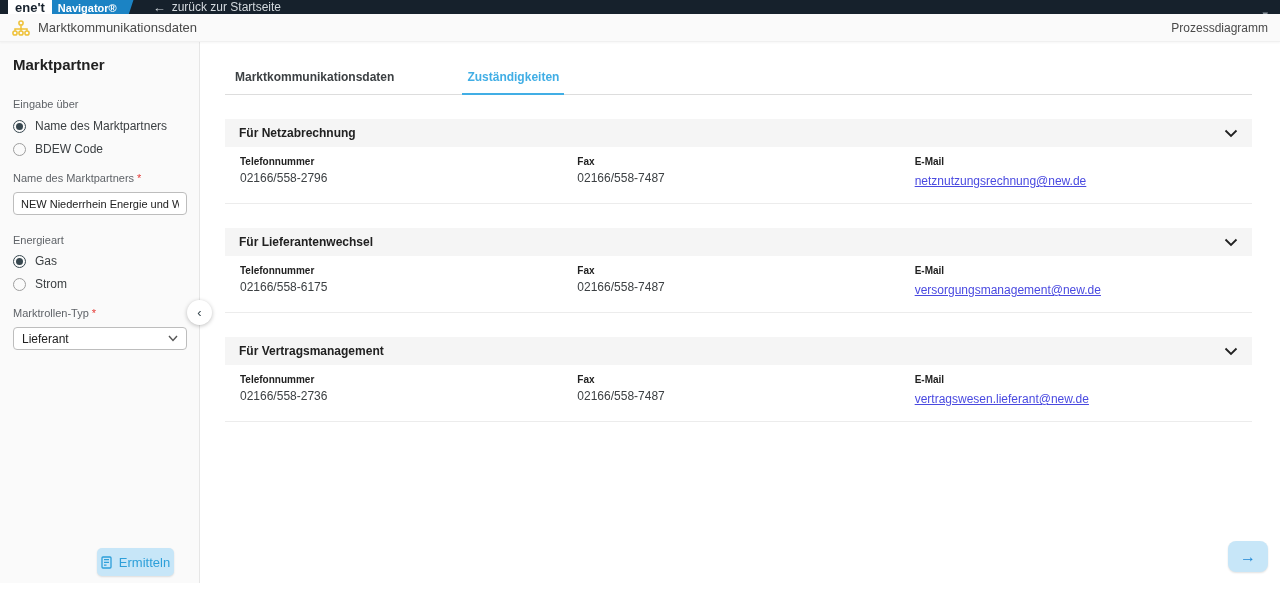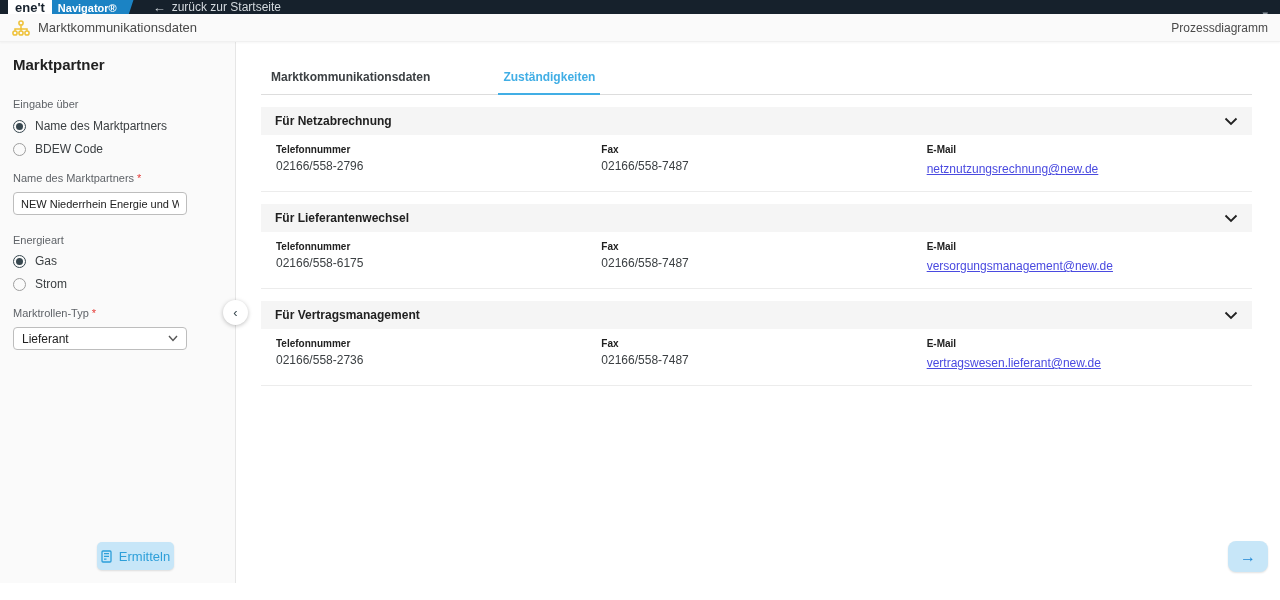--- a/index.html
+++ b/index.html
@@ -20,60 +20,60 @@
   .topbar-caret { position:absolute; right:12px; top:8px; color:#8a949e; font-size:11px; cursor:pointer; }
 
   
   .page-header { height:28px; background:#fafafa; display:flex; align-items:center;
     padding:0 12px; border-bottom:1px solid #f0f0f0; box-shadow:0 1px 2px rgba(0,0,0,0.04); position:relative; z-index:5; }
   .page-header .title { font-size:13px; color:#4a4a4a; margin-left:8px; }
   .page-header .right-action { margin-left:auto; font-size:12px; color:#4a4a4a; cursor:pointer; }
 
   
   .layout { display:flex; height:541px; position:relative; }
-  .sidebar { width:236px; background:#fafafa; border-right:1px solid #e6e6e6; position:relative;
+  .sidebar { width:200px; background:#fafafa; border-right:1px solid #e6e6e6; position:relative;
     padding:14px 13px 0 13px; }
   .main { flex:1; background:#fff; position:relative; padding:28px 28px 0 25px; }
 
   
   .sb-title { font-size:15px; font-weight:bold; color:#212121; margin-bottom:25px; }
   .sb-label { font-size:11px; color:#5f6368; margin-bottom:9px; }
   .radio-row { display:flex; align-items:center; gap:9px; margin-bottom:9px; cursor:pointer; }
   .radio { width:13px; height:13px; border-radius:50%; border:1.5px solid #9e9e9e; background:#fafafa;
     display:flex; align-items:center; justify-content:center; flex:none; }
   .radio.checked { border-color:#37474f; }
   .radio.checked::after { content:""; width:7px; height:7px; border-radius:50%; background:#37474f; }
   .radio-label { font-size:12px; color:#3c4043; }
   .field-label { font-size:11px; color:#5f6368; margin:16px 0 8px; }
   .req { color:#e53935; }
   .text-input { width:174px; height:23px; border:1px solid #bdbdbd; border-radius:4px; background:#fff;
     font-family:inherit; font-size:11px; color:#212121; padding:0 7px; }
   .select-box { width:174px; height:23px; border:1px solid #bdbdbd; border-radius:4px; background:#fff;
     display:flex; align-items:center; padding:0 8px; font-size:12px; color:#212121; cursor:pointer;gap:28px; }
   .select-caret { margin-left:auto; color:#555; font-size:10px; }
-  .ermitteln-btn { position:absolute; left:97px; bottom:13px; width:77px; height:28px;
+  .ermitteln-btn { position:absolute; left:97px; bottom:7px; width:77px; height:28px;
     background:#c7e6f8; border:none; border-radius:5px; display:flex; align-items:center;
     justify-content:center; gap:7px; color:#2d9fd9; font-size:13px; font-family:inherit; cursor:pointer;
     box-shadow:0 1px 2px rgba(0,0,0,0.12); }
 
   
   .collapse-handle { position:absolute; left:-13px; top:258px; width:25px; height:25px; border-radius:50%;
     background:#fff; box-shadow:0 1px 4px rgba(0,0,0,0.25); display:flex; align-items:center;
     justify-content:center; cursor:pointer; z-index:10; font-size:13px; color:#37474f; }
 
   
   .tabs { display:flex; gap:26px; padding-left:10px; border-bottom:1px solid #ddd; }
   .tab { font-size:12px; font-weight:bold; padding-bottom:10px; cursor:pointer; color:#3c4043; position:relative; }
   .tab.active { color:#41aee5;margin-left:47px; }
   .tab.active::after { content:""; position:absolute; left:-5px; right:-5px; bottom:-1px; height:2px; background:#41aee5; }
 
   
   .section { margin-top:6px; }
   .section-header { height:28px; background:#f5f5f5; display:flex; align-items:center;
-    padding:0 14px; margin-top:12px; cursor:pointer; }
+    padding:0 14px; margin-top:24px; cursor:pointer; }
   .section-title { font-size:12px; font-weight:bold; color:#212121; }
   .section-chevron { margin-left:auto; display:flex; align-items:center; }
   .section-body { display:grid; grid-template-columns:1fr 1fr 1fr; padding:9px 0 14px 15px;
     border-bottom:1px solid #ececec; }
   .f-label { font-size:10px; font-weight:bold; color:#212121; margin-bottom:4px; }
   .f-value { font-size:12px; color:#3c4043; }
   .f-link { font-size:12px; color:#4a4ae0; text-decoration:underline; cursor:pointer; }
 
   
   .next-btn { position:absolute; right:12px; bottom:11px; width:40px; height:31px; background:#c7e6f8;

